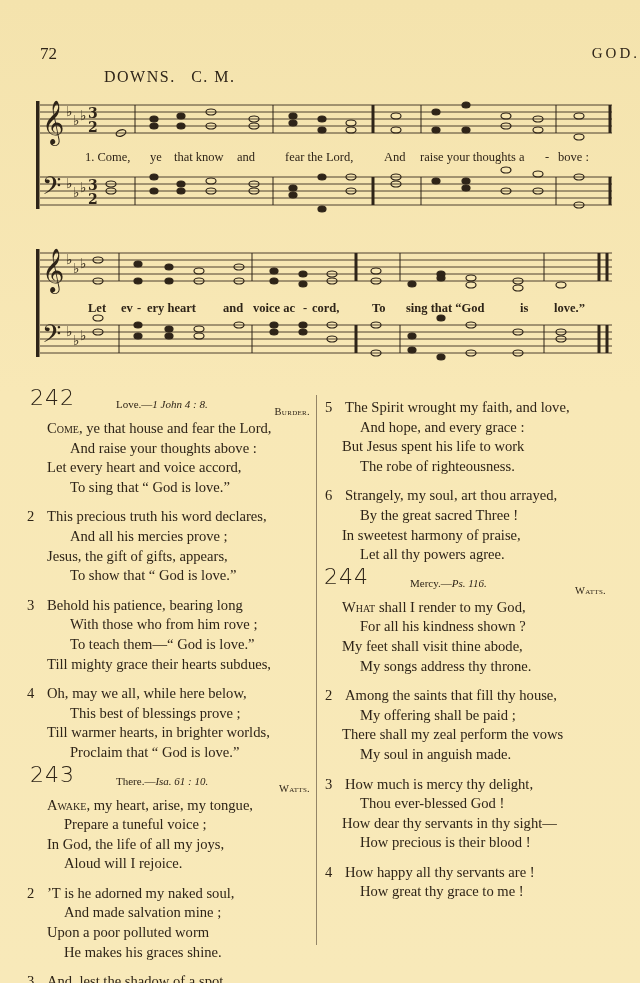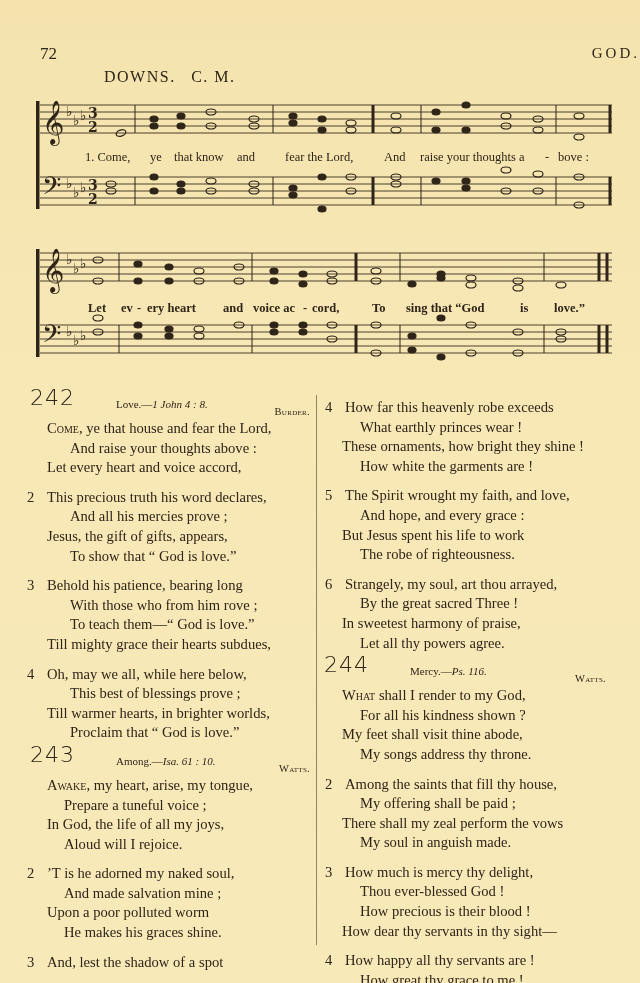--- a/index.html
+++ b/index.html
@@ -303,20 +303,21 @@
   <div>
     <div class="hymn-head">
       <span class="hymn-num">242</span>
       <span class="hymn-topic"><span>Love.—</span><i>1 John 4 : 8.</i></span>
       <span class="hymn-author">Burder.</span>
     </div>
     <div class="stanza">
       <div class="line first"><span class="sc">Come,</span> <span>ye that house and fear the Lord,</span></div>
       <div class="line indent" style="padding-left:46px">And raise your thoughts above :</div>
       <div class="line first">Let every heart and voice accord,</div>
+      <div class="line indent" style="padding-left:46px">To sing that “ God is love.”</div>
     </div>
     <div class="stanza">
       <div class="line"><span class="snum">2</span><span>This precious truth his word declares,</span></div>
       <div class="line" style="padding-left:46px">And all his mercies prove ;</div>
       <div class="line" style="padding-left:23px">Jesus, the gift of gifts, appears,</div>
       <div class="line" style="padding-left:46px">To show that “ God is love.”</div>
     </div>
     <div class="stanza">
       <div class="line"><span class="snum">3</span><span>Behold his patience, bearing long</span></div>
       <div class="line" style="padding-left:46px">With those who from him rove ;</div>
@@ -327,21 +328,21 @@
       <div class="line"><span class="snum">4</span><span>Oh, may we all, while here below,</span></div>
       <div class="line" style="padding-left:46px">This best of blessings prove ;</div>
       <div class="line" style="padding-left:23px">Till warmer hearts, in brighter worlds,</div>
       <div class="line" style="padding-left:46px">Proclaim that “ God is love.”</div>
     </div>
   </div>
 
   <div style="margin-top:-2px;">
     <div class="hymn-head">
       <span class="hymn-num">243</span>
-      <span class="hymn-topic"><span>Among.—</span><i>Isa. 61 : 10.</i></span>
+      <span class="hymn-topic"><span>There.—</span><i>Isa. 61 : 10.</i></span>
       <span class="hymn-author">Watts.</span>
     </div>
     <div class="stanza">
       <div class="line first"><span class="sc">Awake,</span> <span>my heart, arise, my tongue,</span></div>
       <div class="line" style="padding-left:40px">Prepare a tuneful voice ;</div>
       <div class="line" style="padding-left:23px">In God, the life of all my joys,</div>
       <div class="line" style="padding-left:40px">Aloud will I rejoice.</div>
     </div>
     <div class="stanza">
       <div class="line"><span class="snum">2</span><span>’T is he adorned my naked soul,</span></div>
@@ -352,26 +353,20 @@
     <div class="stanza">
       <div class="line"><span class="snum">3</span><span>And, lest the shadow of a spot</span></div>
 
     </div>
   </div>
 </div>
 
 <div class="col col-right" style="top:398px;">
 
   <div>
-    <div class="stanza">
-      <div class="line"><span class="snum">4</span><span>How far this heavenly robe exceeds</span></div>
-      <div class="line" style="padding-left:38px">What earthly princes wear !</div>
-      <div class="line" style="padding-left:20px">These ornaments, how bright they shine !</div>
-      <div class="line" style="padding-left:38px">How white the garments are !</div>
-    </div>
     <div class="stanza">
       <div class="line"><span class="snum">5</span><span>The Spirit wrought my faith, and love,</span></div>
       <div class="line" style="padding-left:38px">And hope, and every grace :</div>
       <div class="line" style="padding-left:20px">But Jesus spent his life to work</div>
       <div class="line" style="padding-left:38px">The robe of righteousness.</div>
     </div>
     <div class="stanza">
       <div class="line"><span class="snum">6</span><span>Strangely, my soul, art thou arrayed,</span></div>
       <div class="line" style="padding-left:38px">By the great sacred Three !</div>
       <div class="line" style="padding-left:20px">In sweetest harmony of praise,</div>
@@ -393,22 +388,22 @@
     </div>
     <div class="stanza">
       <div class="line"><span class="snum">2</span><span>Among the saints that fill thy house,</span></div>
       <div class="line" style="padding-left:38px">My offering shall be paid ;</div>
       <div class="line" style="padding-left:20px">There shall my zeal perform the vows</div>
       <div class="line" style="padding-left:38px">My soul in anguish made.</div>
     </div>
     <div class="stanza">
       <div class="line"><span class="snum">3</span><span>How much is mercy thy delight,</span></div>
       <div class="line" style="padding-left:38px">Thou ever-blessed God !</div>
+      <div class="line" style="padding-left:20px">How dear thy servants in thy sight—</div>
       <div class="line" style="padding-left:38px">How precious is their blood !</div>
-      <div class="line" style="padding-left:20px">How dear thy servants in thy sight—</div>
     </div>
     <div class="stanza">
       <div class="line"><span class="snum">4</span><span>How happy all thy servants are !</span></div>
       <div class="line" style="padding-left:38px">How great thy grace to me !</div>
 
     </div>
   </div>
 </div>
 
 </body></html>

